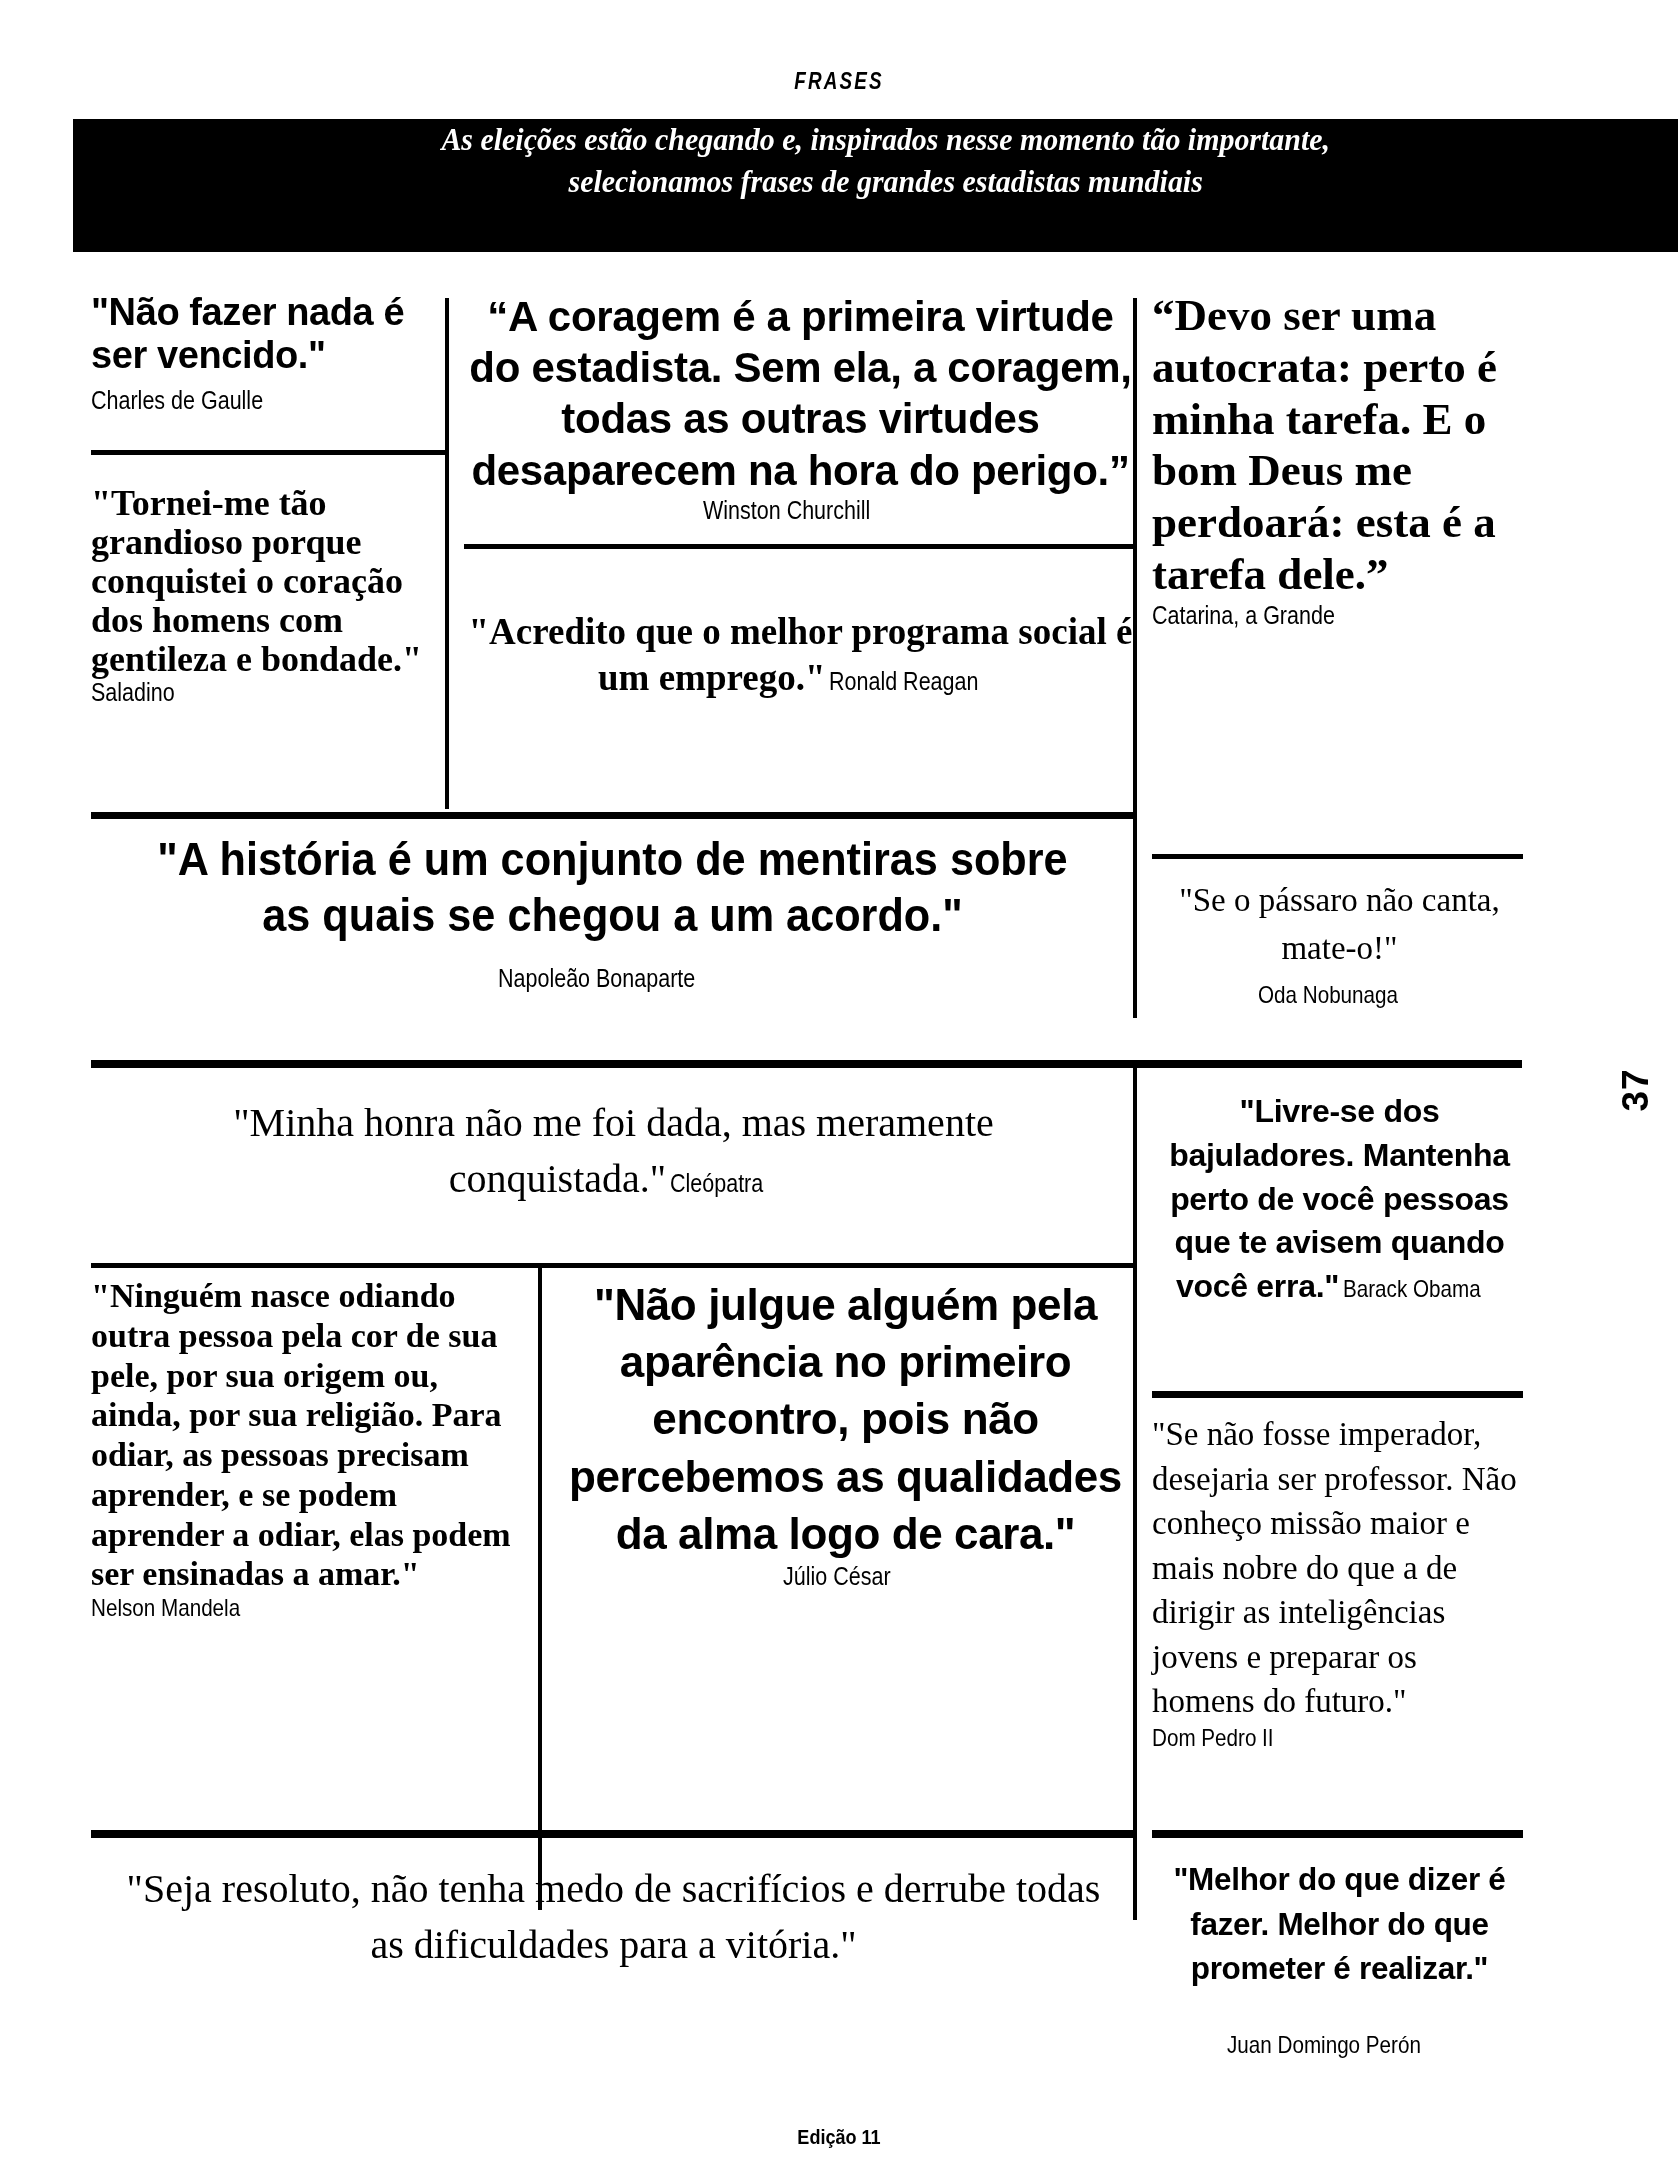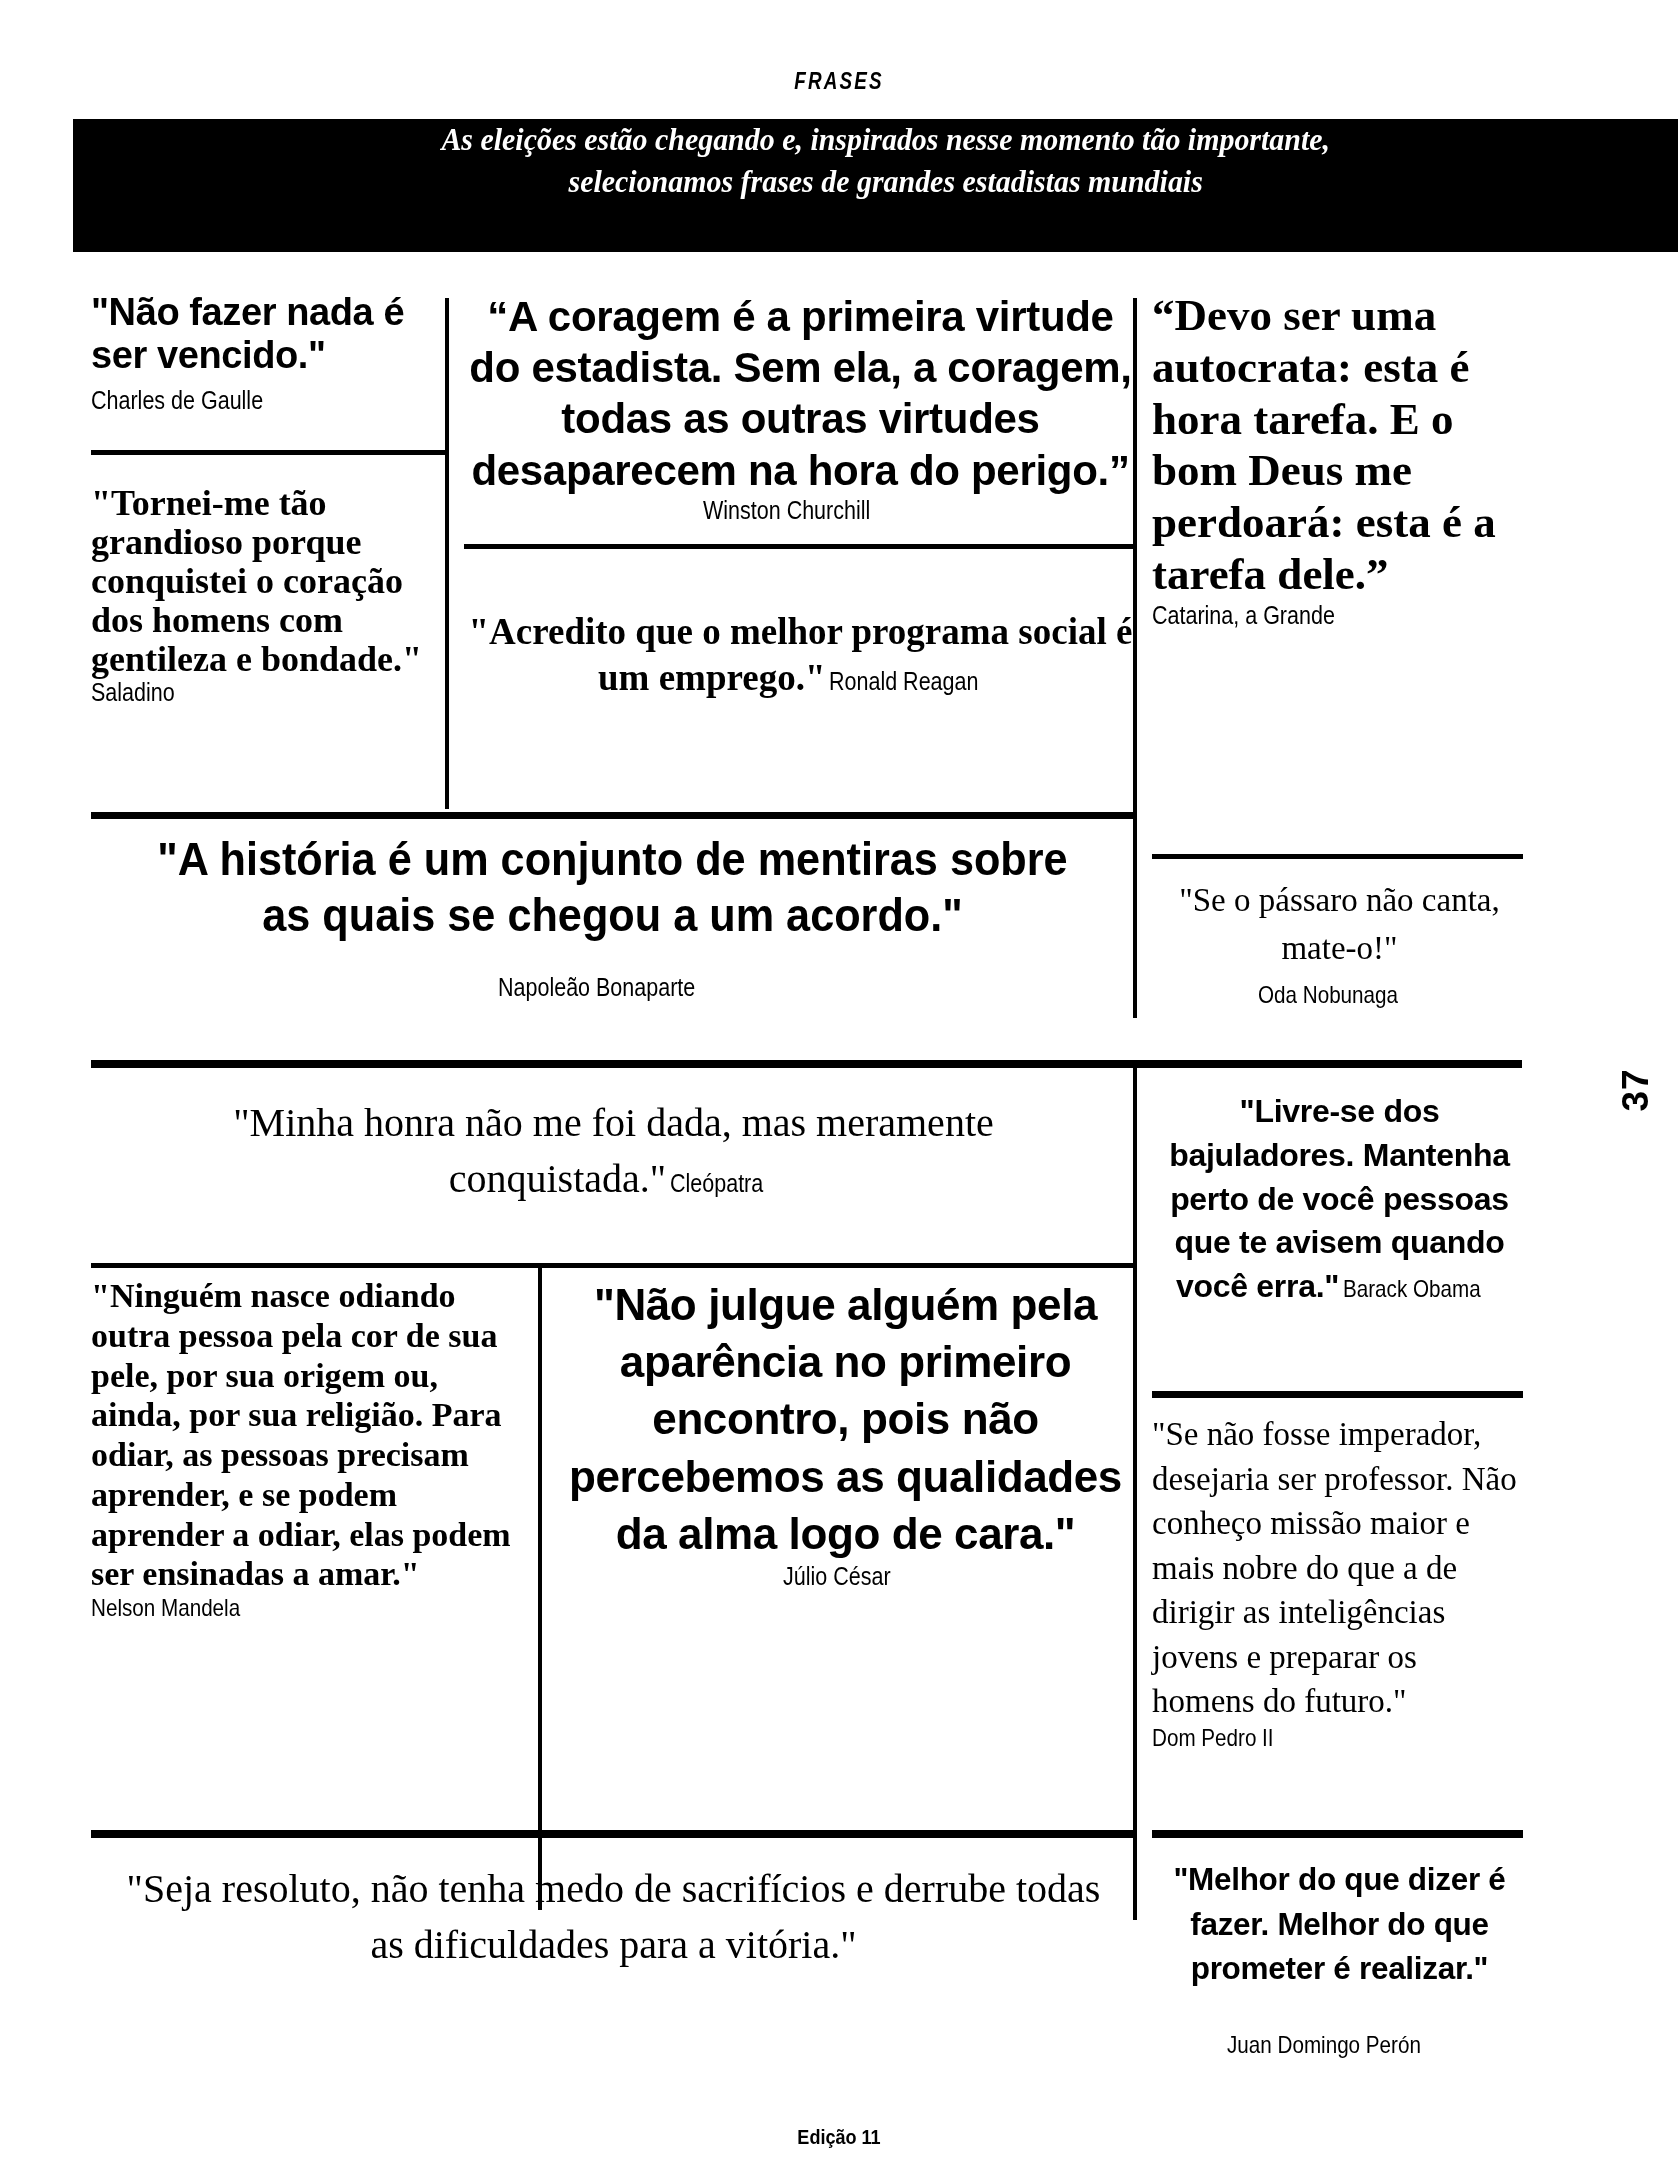--- a/index.html
+++ b/index.html
@@ -156,34 +156,34 @@
   <span class="txt sans-bold" style="font-size:42px; line-height:1.22; display:inline; letter-spacing:-0.3px;">“A coragem é a primeira virtude do estadista. Sem ela, a coragem, todas as outras virtudes desaparecem na hora do perigo.”</span>
   <span class="who" style="font-size:25px;">Winston Churchill</span>
 </div>
 
 <div class="q" style="left:464px; top:609px; width:673px; text-align:center;">
   <span class="txt serif-bold" style="font-size:37px; line-height:1.25; display:inline;">"Acredito que o melhor programa social é um emprego."</span>
   <span class="who" style="font-size:25px;">Ronald Reagan</span>
 </div>
 
 <div class="q" style="left:1152px; top:290px; width:375px;">
-  <span class="txt serif-bold" style="font-size:45px; line-height:1.15; display:inline;">“Devo ser uma autocrata: esta é hora tarefa. E o bom Deus me perdoará: esta é a tarefa dele.”</span>
+  <span class="txt serif-bold" style="font-size:45px; line-height:1.15; display:inline;">“Devo ser uma autocrata: perto é minha tarefa. E o bom Deus me perdoará: esta é a tarefa dele.”</span>
   <span class="who" style="font-size:25px;">Catarina, a Grande</span>
 </div>
 
 <div class="q" style="left:1152px; top:877px; width:375px; text-align:center;">
   <div class="txt serif-reg" style="font-size:33px; line-height:1.45;">"Se o pássaro não canta, mate-o!"</div>
   <div style="margin-top:8.5px;">
     <span class="who" style="font-size:24px;">Oda Nobunaga</span>
   </div>
 </div>
 
 <div class="q" style="left:91px; top:831px; width:1043px; text-align:center;">
   <div class="txt sans-bold" style="font-size:47px; line-height:1.2; transform:scaleX(0.92);">"A história é um conjunto de mentiras sobre as quais se chegou a um acordo."</div>
-  <div style="margin-top:29px;">
+  <div style="margin-top:20px;">
     <span class="who" style="font-size:25px;">Napoleão Bonaparte</span>
   </div>
 </div>
 
 <div class="q" style="left:128px; top:1095px; width:971px; text-align:center;">
   <span class="txt serif-reg" style="font-size:40px; line-height:1.4; display:inline;">"Minha honra não me foi dada, mas meramente conquistada."</span>
   <span class="who" style="font-size:25px;">Cleópatra</span>
 </div>
 
 <div class="q" style="left:1152px; top:1090px; width:375px; text-align:center;">

